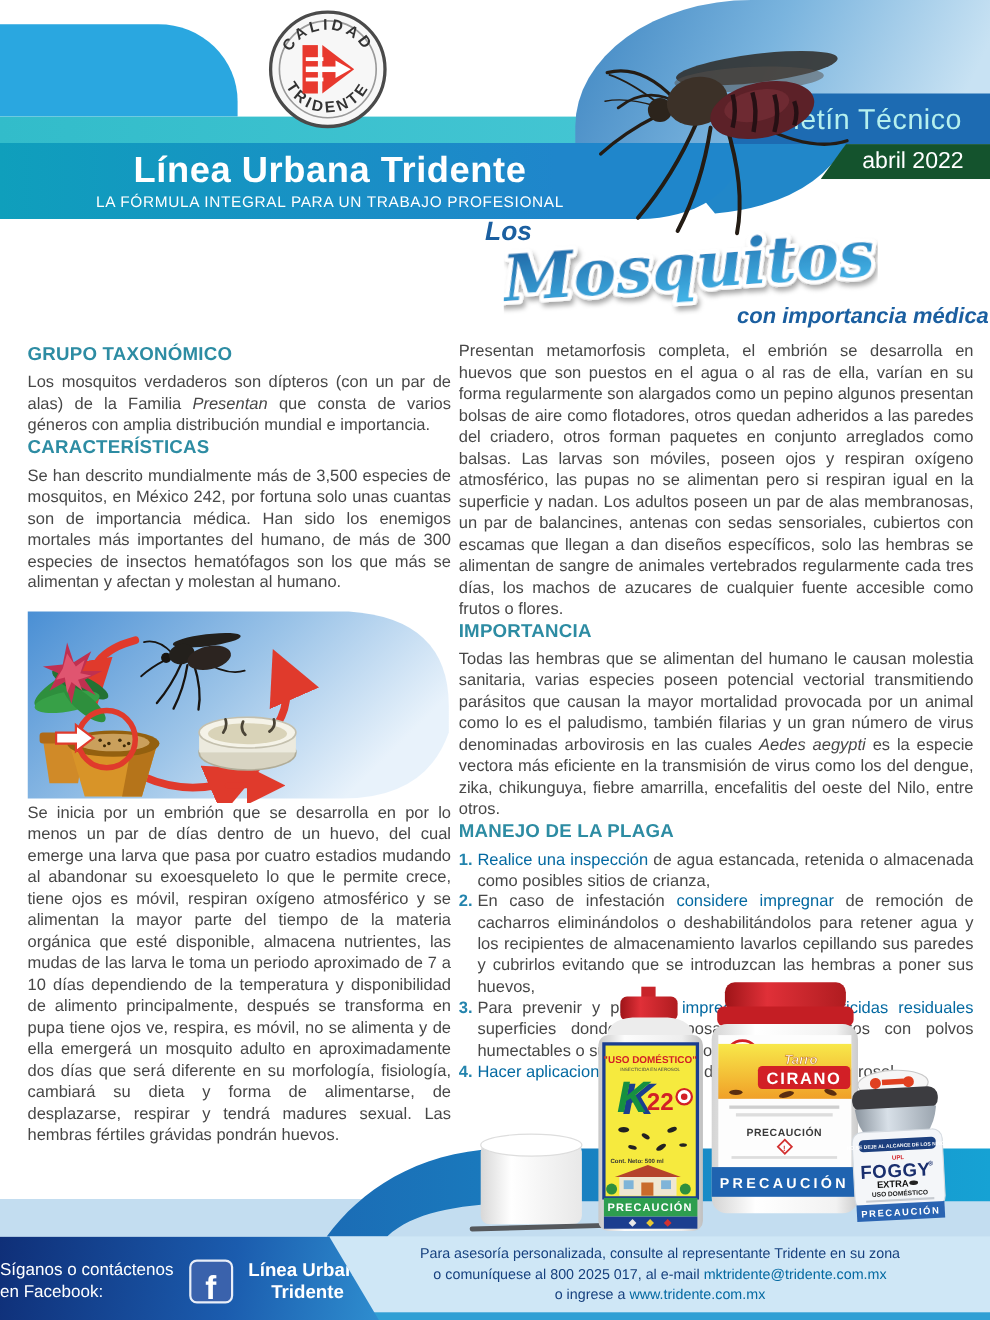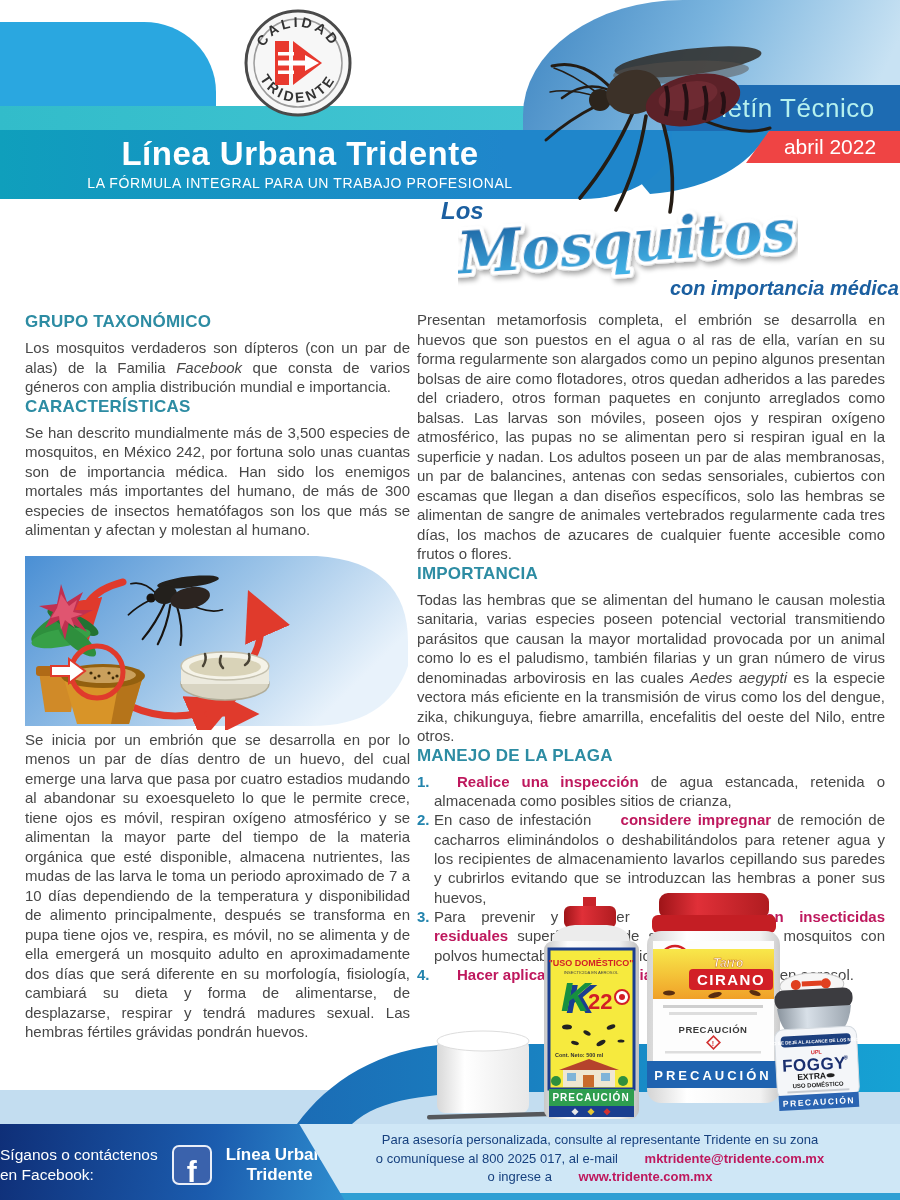--- a/index.html
+++ b/index.html
@@ -18,21 +18,21 @@
   .banner{left:0;top:130px;width:672px;height:69px;
           background:linear-gradient(90deg,#0f9fbc,#1f86cb 75%);
           border-bottom-right-radius:90px 58px;z-index:2;}
   .banner-inner{position:absolute;left:0;top:0;width:600px;text-align:center;color:#fff;}
   .banner-title{font-size:33px;font-weight:700;margin-top:5px;letter-spacing:.5px;}
   .banner-sub{font-size:14px;letter-spacing:.6px;margin-top:2px;}
   .swoosh-tail{left:610px;top:128px;width:200px;height:92px;z-index:2;}
   .boletin-band{left:663px;top:85px;width:237px;height:46px;background:#1d6bb2;
                 border-top-left-radius:26px;z-index:3;display:flex;align-items:center;justify-content:center;}
   .boletin-band span{color:#b5f0ee;font-size:26px;letter-spacing:.5px;}
-  .abril-band{left:746px;top:131px;width:154px;height:32px;background:#ef4444;
+  .abril-band{left:746px;top:131px;width:154px;height:32px;background:#14532d;
               clip-path:polygon(15% 0,100% 0,100% 100%,0 100%);z-index:3;
               display:flex;align-items:center;justify-content:center;}
   .abril-band span{color:#ffffff;font-size:21px;padding-left:14px;}
   .logo-badge{left:243px;top:8px;width:110px;height:110px;z-index:5;}
   .hdr-mosquito{left:538px;top:0;width:272px;height:218px;z-index:4;}
 
   
   .title-los{left:441px;top:197px;font-size:24px;font-weight:700;font-style:italic;color:#1b5fa0;z-index:2;}
   .title-main{left:458px;top:182px;width:340px;height:120px;z-index:2;}
   .title-sub{left:670px;top:277px;font-size:20px;font-weight:700;font-style:italic;color:#1b5fa0;z-index:2;}
@@ -63,21 +63,21 @@
                background:linear-gradient(100deg,#0f2f78 0%,#1b5cae 60%,#2f8fd0 100%);
                clip-path:polygon(0 0,86% 0,100% 100%,0 100%);
                display:flex;align-items:center;gap:14px;box-sizing:border-box;}
   .follow{color:#fff;font-size:15.5px;line-height:1.3;}
   .fbicon{width:36px;height:36px;background:#3a62ac;border:2px solid #e9eef8;border-radius:7px;
           color:#fff;font-weight:700;font-size:30px;display:flex;justify-content:center;align-items:flex-end;
           overflow:hidden;flex:0 0 auto;}
   .fbicon span{margin-bottom:-6px;}
   .fbbrand{color:#fff;font-size:17px;font-weight:700;text-align:center;line-height:1.2;}
   .bottom-strip{left:0;top:1193px;width:900px;height:7px;background:#2f9fd4;z-index:3;}
-  .rich span.b{font-weight:700;color:#be185d;margin-left:23px;} .rich span.i{font-style:italic;}
+  .rich span.b{font-weight:400;color:#0369a1;} .rich span.i{font-style:italic;}
 </style>
 </head>
 <body>
 
 <div class="page">
 
   <div class="abs hdr-left-shape"></div>
   <div class="abs teal-strip"></div>
   <div class="abs photo-block"></div>
 
@@ -158,21 +158,21 @@
       <filter id="mshadow" x="-20%" y="-20%" width="140%" height="140%">
         <feDropShadow dx="2" dy="4" stdDeviation="2.5" flood-color="#000000" flood-opacity="0.35"></feDropShadow>
       </filter>
     </defs>
     <text x="168" y="80" text-anchor="middle" font-family="DejaVu Serif, serif" font-style="italic" font-weight="bold" font-size="58" fill="url(#mgrad)" stroke="#ffffff" stroke-width="7" paint-order="stroke" stroke-linejoin="round" filter="url(#mshadow)" transform="rotate(-4 168 60)">Mosquitos</text>
   </svg>
   <div class="abs title-sub">con importancia médica</div>
 
   <div class="abs col-left">
     <h2 class="sec">GRUPO TAXONÓMICO</h2>
-    <p class="body rich"><span>Los mosquitos verdaderos son dípteros (con un par de alas) de la Familia </span><span class="i">Facebook</span><span> que consta de varios géneros con amplia distribución mundial e importancia.</span></p>
+    <p class="body rich"><span>Los mosquitos verdaderos son dípteros (con un par de alas) de la Familia </span><span class="i">Presentan</span><span> que consta de varios géneros con amplia distribución mundial e importancia.</span></p>
 
     <h2 class="sec mt1">CARACTERÍSTICAS</h2>
     <p class="body">Se han descrito mundialmente más de 3,500 especies de mosquitos, en México 242, por fortuna solo unas cuantas son de importancia médica. Han sido los enemigos mortales más importantes del humano, de más de 300 especies de insectos hematófagos son los que más se alimentan y afectan y molestan al humano.</p>
 
     <svg class="cycle-svg" width="385" height="176" viewBox="0 0 385 176">
       <defs>
         <linearGradient id="cycbg" x1="0" y1="0" x2="1" y2="0.45">
           <stop offset="0" stop-color="#4a8fd4"></stop>
           <stop offset="0.55" stop-color="#9cc4e8"></stop>
           <stop offset="1" stop-color="#e8f2fb"></stop>

